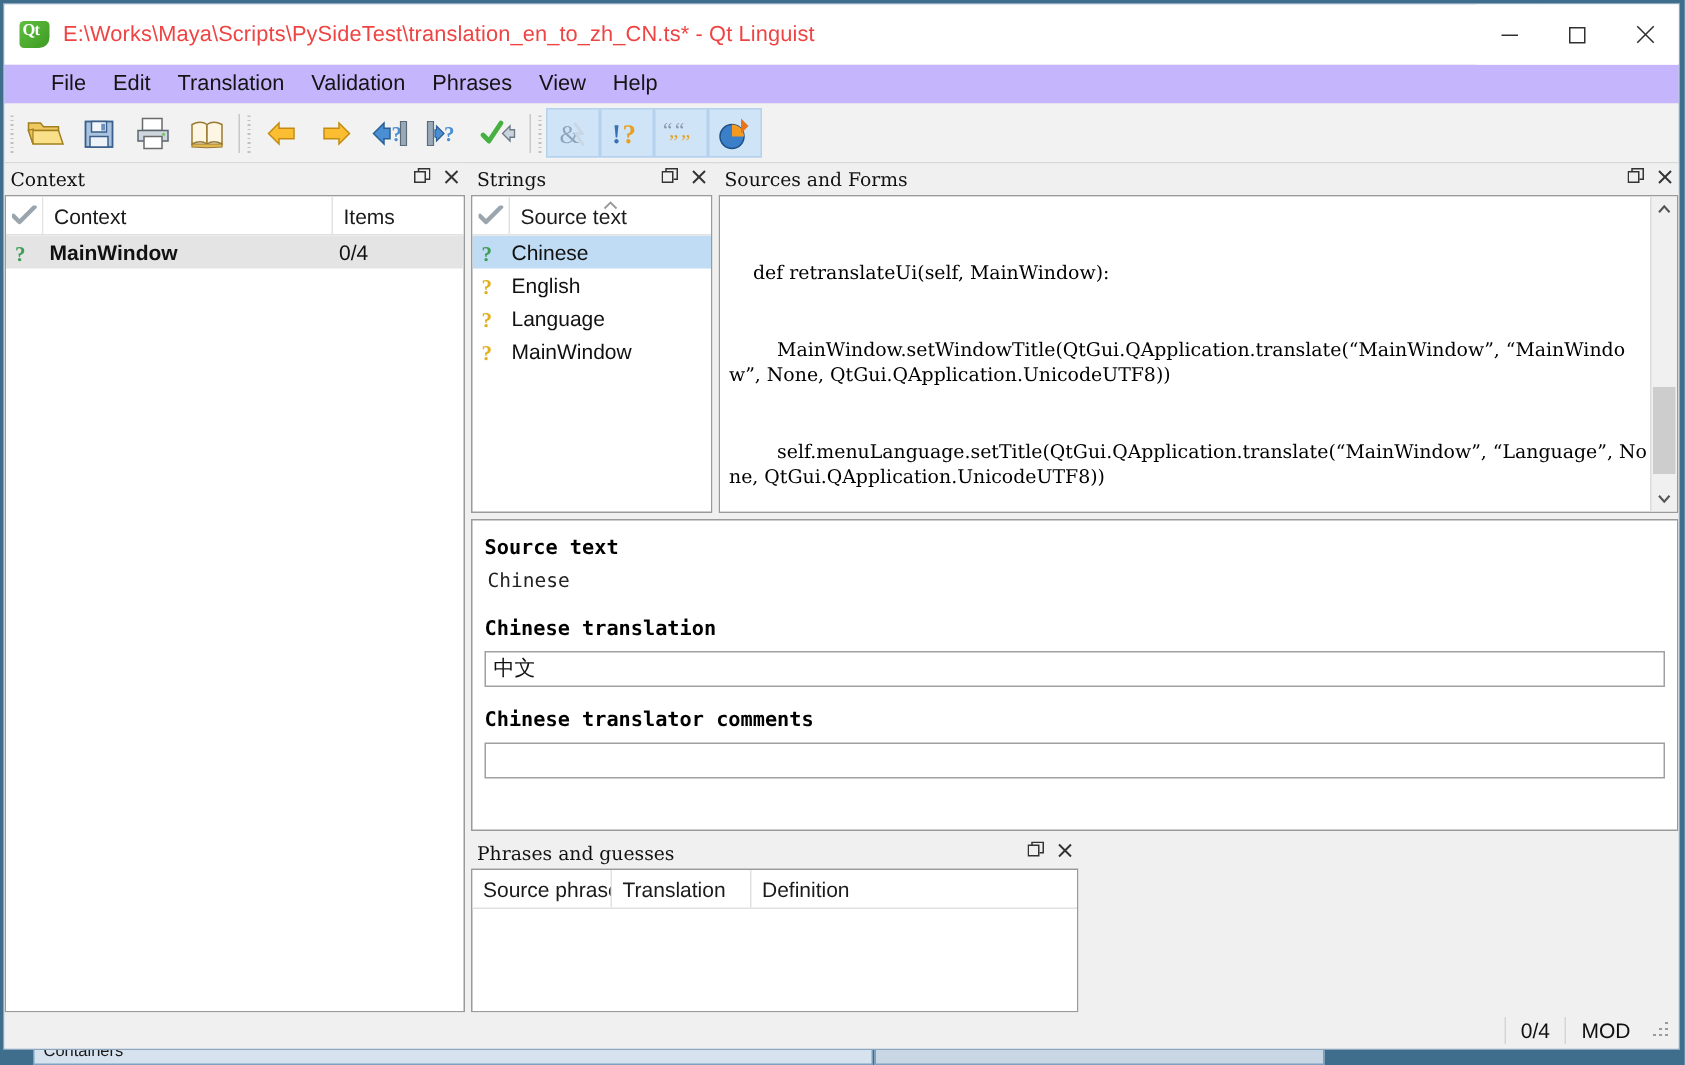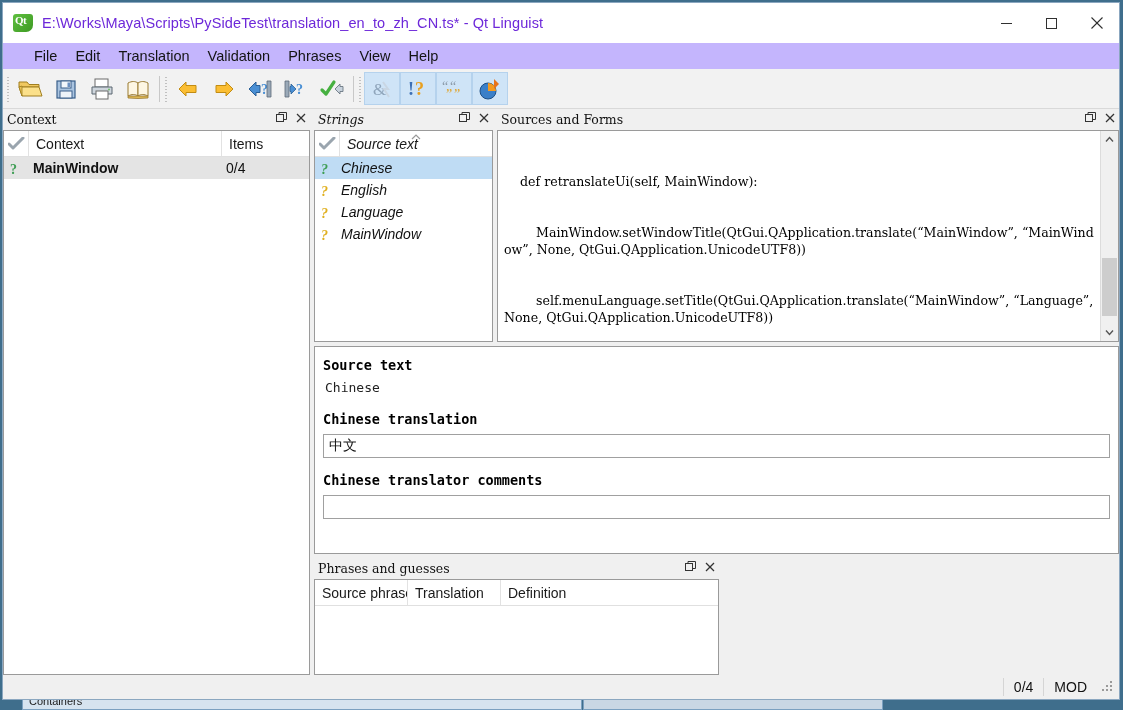--- a/index.html
+++ b/index.html
@@ -72,21 +72,21 @@
     position: absolute;
     left: 2px; top: 0px;
     font-size: 11px;
     font-weight: bold;
     color: #ffffff;
     font-family: "Liberation Serif", serif;
     letter-spacing: -0.5px;
   }
   .title-text {
     font-size: 14.5px;
-    color: #6d28d9;
+    color: #ef4444;
     white-space: nowrap;
     letter-spacing: 0.1px;
   }
   .win-controls {
     position: absolute;
     right: 0; top: 0;
     height: 40px;
     display: flex;
   }
   .win-btn {
@@ -569,21 +569,21 @@
           </div>
         </div>
       </div>
 
       <div class="splitter-v"></div>
 
       <div style="flex:1; display:flex; flex-direction:column; overflow:hidden;">
 
         <div style="display:flex; height:233px; flex:none;">
 
-          <div class="dock" style="width:179px;font-style:italic;">
+          <div class="dock" style="width:161px;">
             <div class="dock-title">
               <span class="label">Strings</span>
               <div class="dock-btns">
                 <div class="dock-btn">
                   <svg width="11" height="11" viewBox="0 0 11 11">
                       <rect x="0.5" y="2.5" width="7" height="7" fill="none" stroke="#333" stroke-width="1"></rect>
                       <path d="M3 2.5 L3 0.5 L10.5 0.5 L10.5 7.5 L8 7.5" fill="none" stroke="#333" stroke-width="1"></path>
                     </svg>
                 </div>
                 <div class="dock-btn">

